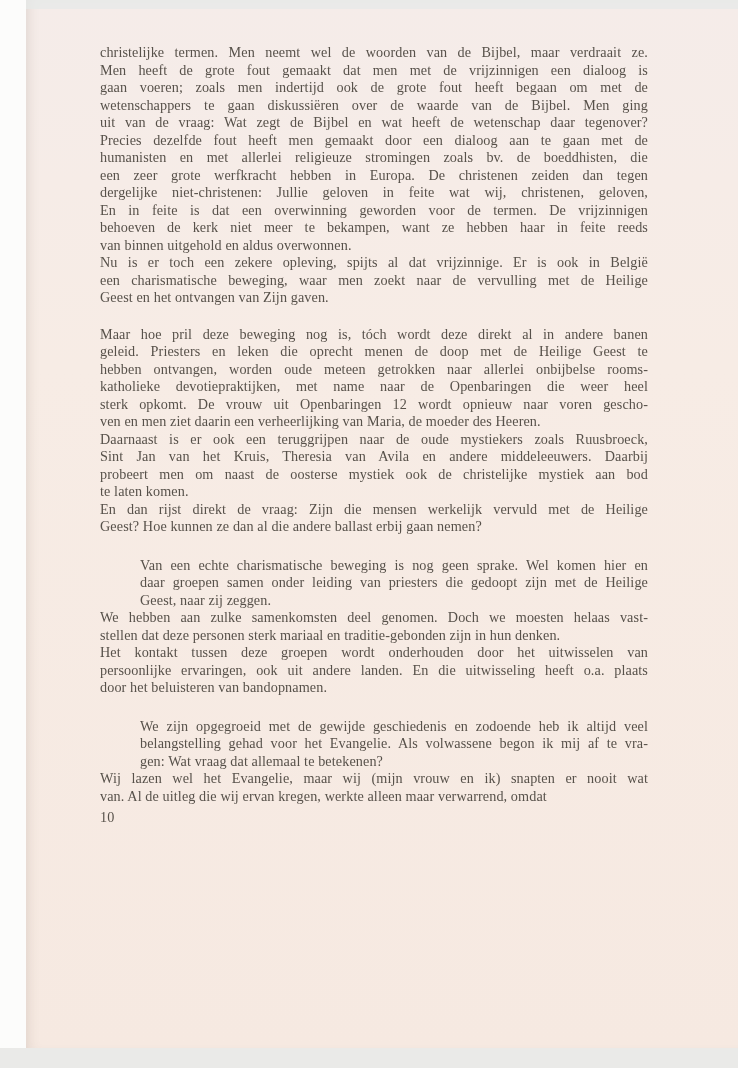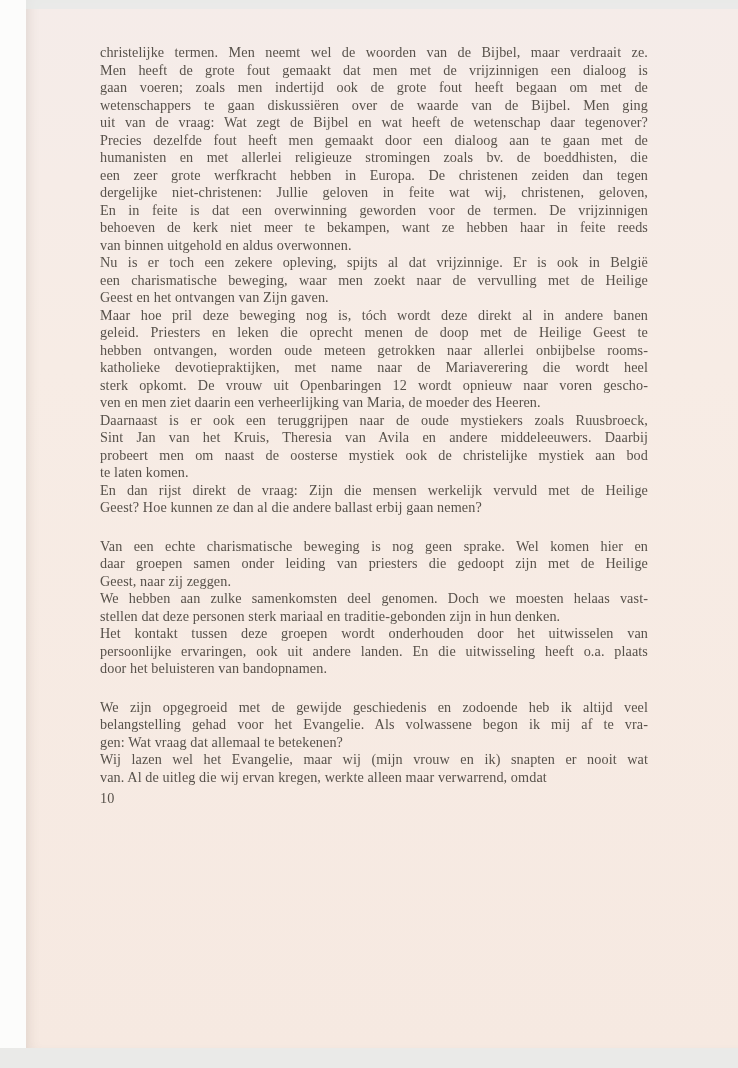--- a/index.html
+++ b/index.html
@@ -37,23 +37,23 @@
     position: absolute; left: 74px; top: 44px;
     width: 548px;
     color: var(--ink, #57514a);
     font-size: 14.2px;
     line-height: 17.5px;
     letter-spacing: 0.1px;
   }
   .line { text-align: justify; text-align-last: justify; white-space: normal; }
   .line.last { text-align-last: left; }
   .block { margin: 0; }
-  .block.gap-para    { }
+  .block.gap-para    { margin-top: 19px; }
   .block.gap-section { margin-top: 42px; }
-  .block.gap-answer  { margin-top: 21px; }
+  .block.gap-answer  { margin-top: 21px; margin-left: 40px; }
   .block.heading .line {
     font-weight: bold;
     color: var(--ink_bold, #423c35);
     letter-spacing: 0.15px;
   }
   .page-number {
     margin-top: 4px;
     text-align: left;
     color: var(--ink, #57514a);
     font-size: 14.2px;
@@ -87,21 +87,21 @@
         </div>
         <div class="block paragraph">
           <div class="line">Nu is er toch een zekere opleving, spijts al dat vrijzinnige. Er is ook in België</div>
           <div class="line">een charismatische beweging, waar men zoekt naar de vervulling met de Heilige</div>
           <div class="line last">Geest en het ontvangen van Zijn gaven.</div>
         </div>
         <div class="block paragraph gap-para">
           <div class="line">Maar hoe pril deze beweging nog is, tóch wordt deze direkt al in andere banen</div>
           <div class="line">geleid. Priesters en leken die oprecht menen de doop met de Heilige Geest te</div>
           <div class="line">hebben ontvangen, worden oude meteen getrokken naar allerlei onbijbelse rooms-</div>
-          <div class="line">katholieke devotiepraktijken, met name naar de Mariaverering die wordt heel</div>
+          <div class="line">katholieke devotiepraktijken, met name naar de Openbaringen die weer heel</div>
           <div class="line">sterk opkomt. De vrouw uit Openbaringen 12 wordt opnieuw naar voren gescho-</div>
           <div class="line last">ven en men ziet daarin een verheerlijking van Maria, de moeder des Heeren.</div>
         </div>
         <div class="block paragraph">
           <div class="line">Daarnaast is er ook een teruggrijpen naar de oude mystiekers zoals Ruusbroeck,</div>
           <div class="line">Sint Jan van het Kruis, Theresia van Avila en andere middeleeuwers. Daarbij</div>
           <div class="line">probeert men om naast de oosterse mystiek ook de christelijke mystiek aan bod</div>
           <div class="line last">te laten komen.</div>
         </div>
         <div class="block paragraph">

